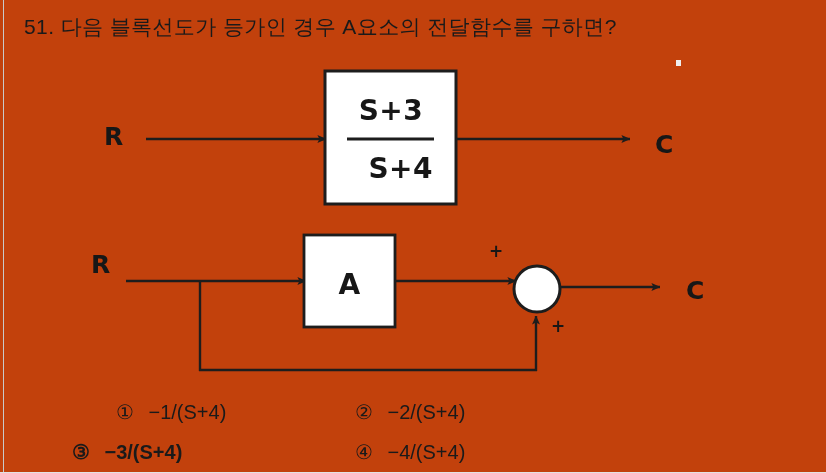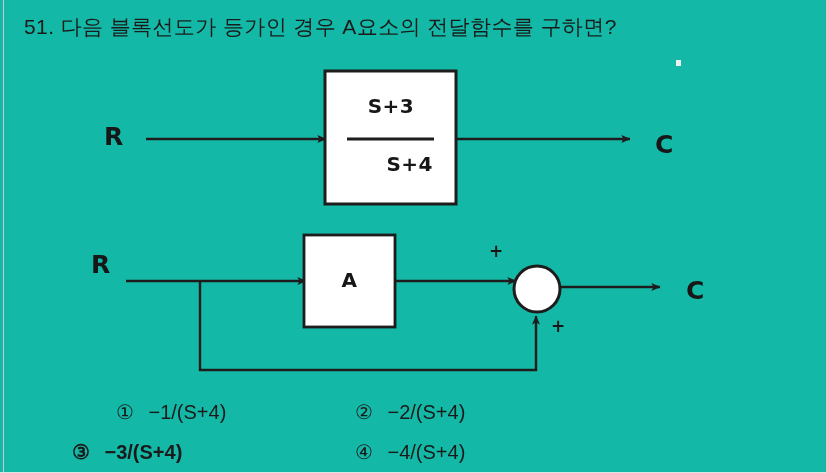--- a/index.html
+++ b/index.html
@@ -8,21 +8,21 @@
     background: #ffffff;
   }
   body {
     font-family: "Liberation Sans", sans-serif;
     color: #111111;
   }
   #page {
     position: relative;
     width: 826px;
     height: 473px;
-    background: #14b8a6;
+    background: #c2410c;
     overflow: hidden;
   }
   
   .scan-edge-left {
     position: absolute;
     left: 3px;
     top: 0;
     width: 1px;
     height: 473px;
     background: #c9c9c9;
@@ -66,21 +66,21 @@
     font-family: "DejaVu Sans", sans-serif;
     font-weight: bold;
     font-size: 25px;
     color: #171717;
     letter-spacing: 0px;
   }
   .blk-text {
     position: absolute;
     font-family: "DejaVu Sans", sans-serif;
     font-weight: bold;
-    font-size: 20px;
+    font-size: 28px;
     color: #171717;
     letter-spacing: 0.5px;
   }
   .sum-sign {
     position: absolute;
     font-family: "DejaVu Sans", sans-serif;
     font-weight: bold;
     font-size: 17px;
     color: #171717;
     line-height: 1;

